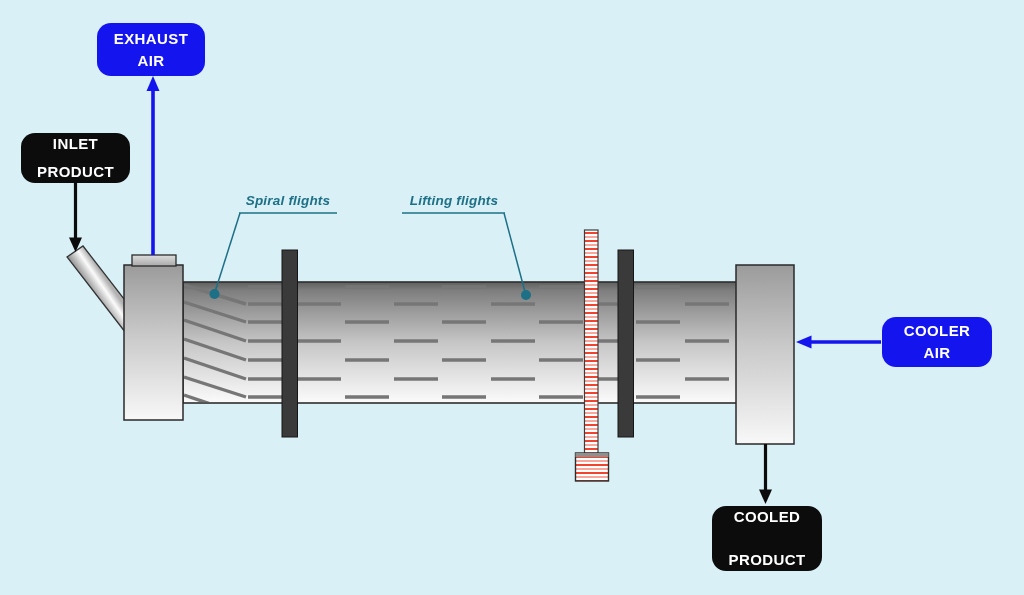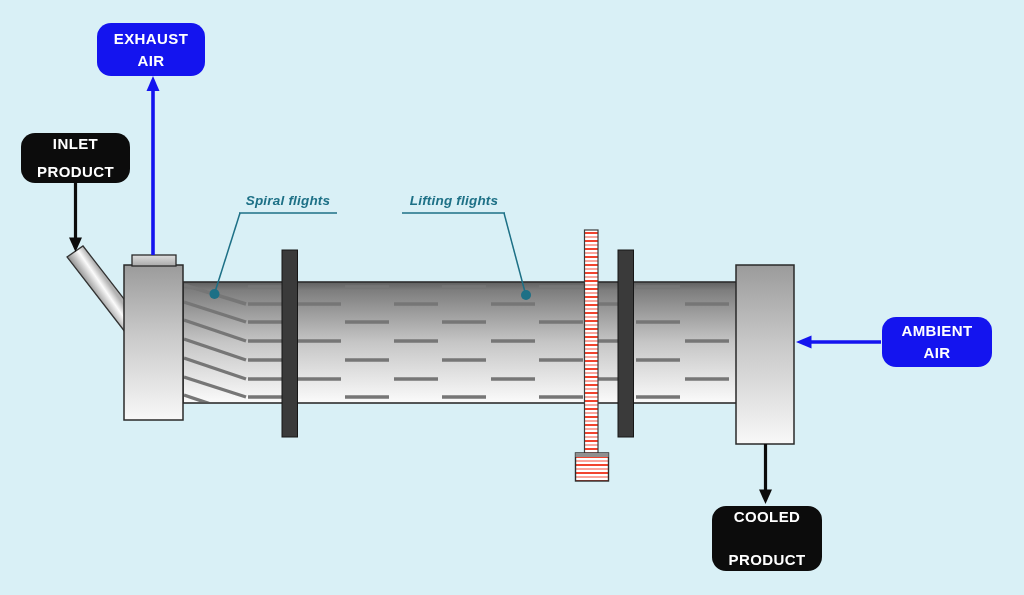--- a/index.html
+++ b/index.html
@@ -155,21 +155,21 @@
 
   <div class="flowbox blue box-exhaust">
     <span>EXHAUST</span>
     <span>AIR</span>
   </div>
   <div class="flowbox black box-inlet">
     <span>INLET</span>
     <span>PRODUCT</span>
   </div>
   <div class="flowbox blue box-ambient">
-    <span>AMBIENT</span>
+    <span>COOLER</span>
     <span>AIR</span>
   </div>
   <div class="flowbox black box-cooled">
     <span>COOLED</span>
     <span>PRODUCT</span>
   </div>
 
   <div class="flight-label lbl-spiral">Spiral flights</div>
   <div class="flight-label lbl-lifting">Lifting flights</div>
 

